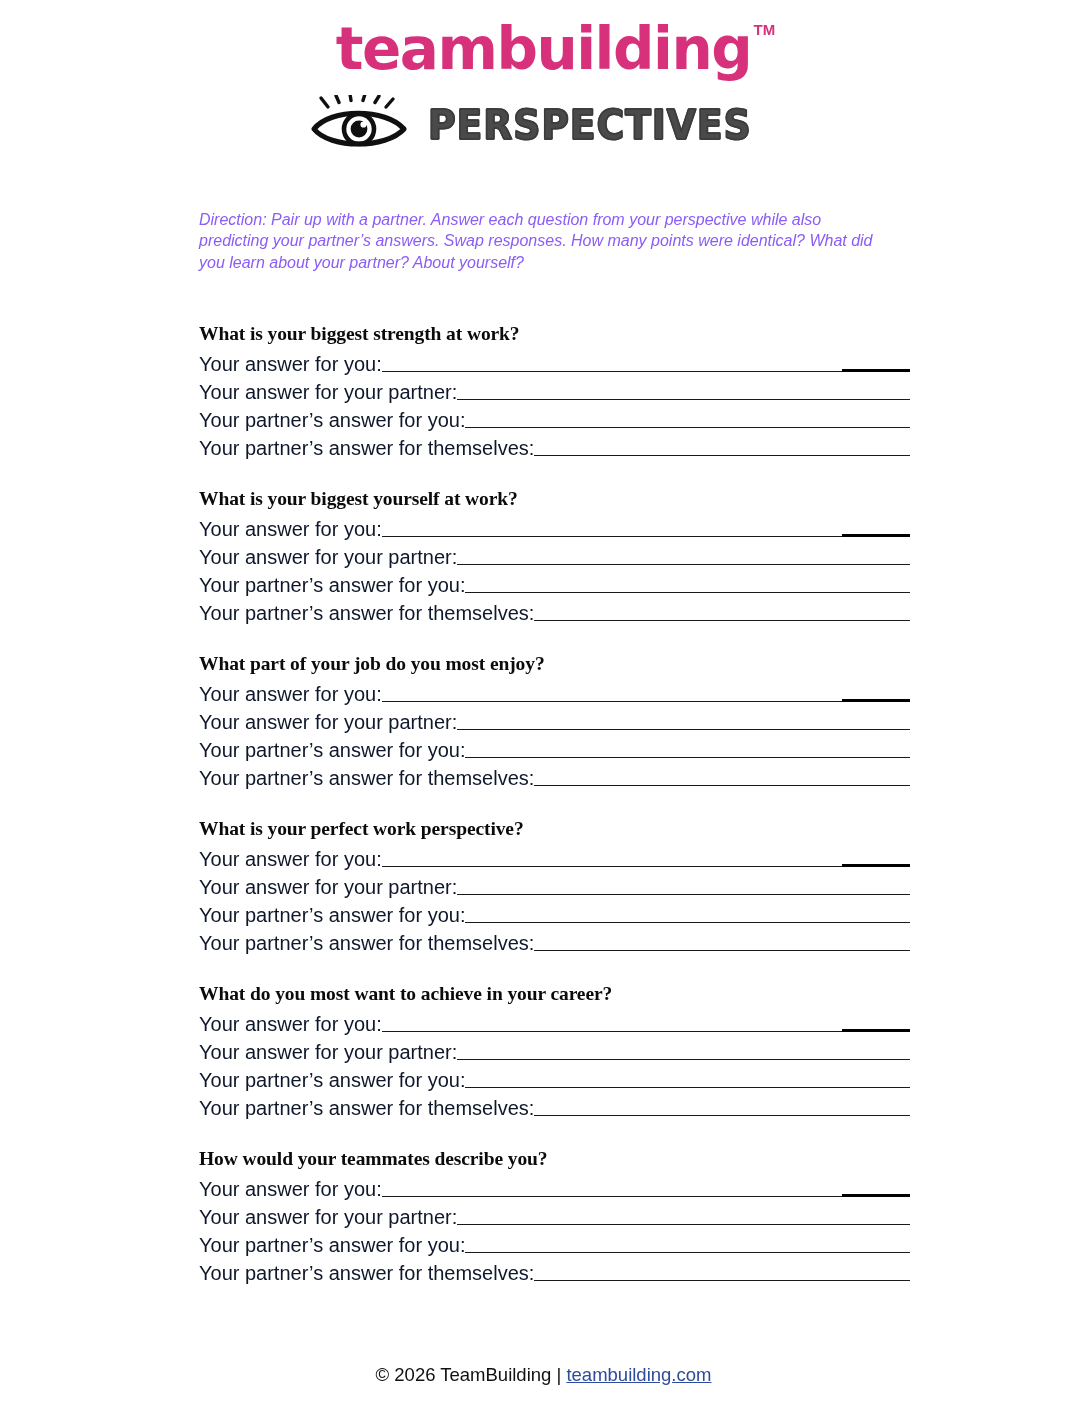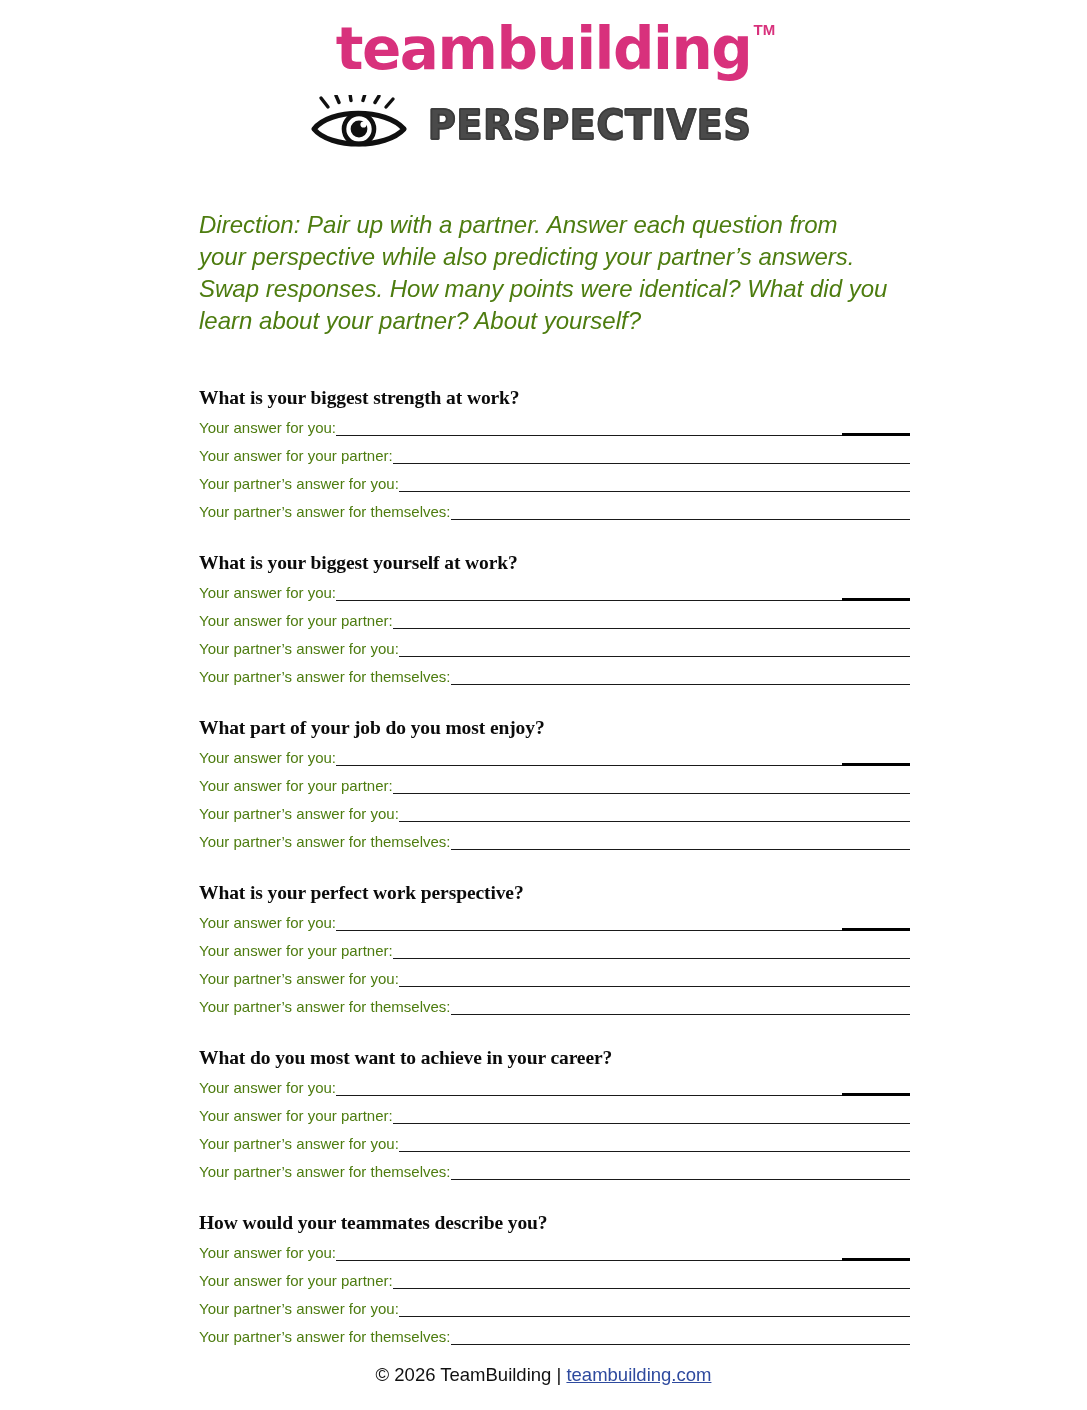--- a/index.html
+++ b/index.html
@@ -86,24 +86,24 @@
     position: relative;
     top: 2px;
   }
 
   
   .content {
     padding: 0 127px 0 127px;
   }
   .direction {
     margin-top: 58px;
-    font-size: 24px;
+    font-size: 16px;
     line-height: 1.33;
     font-style: italic;
-    color: #4d7c0f;
+    color: #8b5cf6;
     max-width: 840px;
   }
 
   .questions {
     margin-top: 50px;
   }
   .q-block {
     margin-bottom: 29px;
   }
   .q-block:last-child { margin-bottom: 0; }
@@ -118,22 +118,22 @@
   }
 
   .answer-row {
     display: flex;
     align-items: flex-end;
     width: 711px;
     margin-top: 2px;
     height: 26px;
   }
   .answer-label {
-    font-size: 15px;
-    color: #4d7c0f;
+    font-size: 20px;
+    color: #0f172a;
     white-space: nowrap;
     line-height: 22px;
   }
   .answer-rule {
     flex: 1 1 auto;
     border-bottom: 1.6px solid #1a1a1a;
     margin-bottom: 3px;
     height: 0;
   }
   .answer-row.emphasis .answer-rule {

